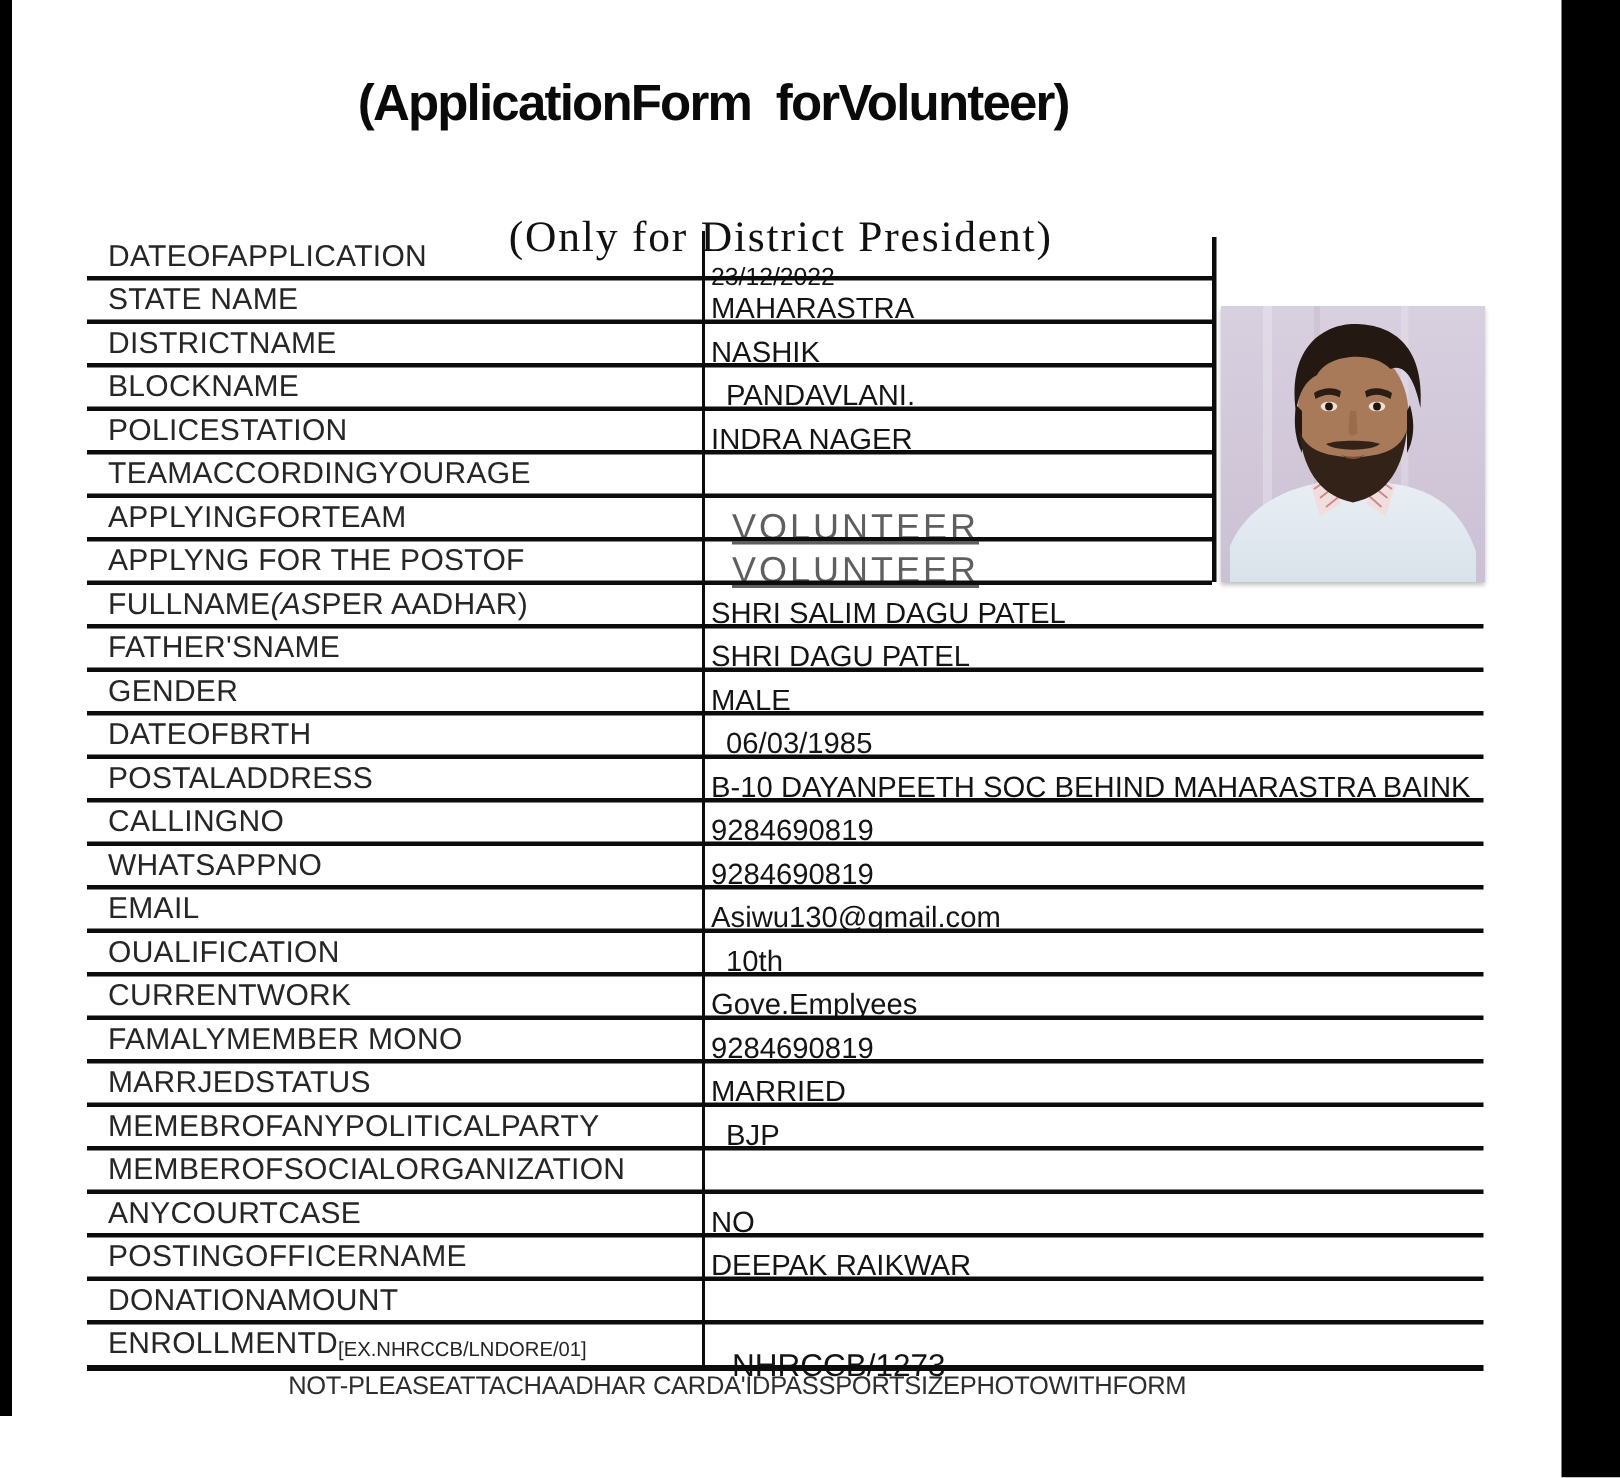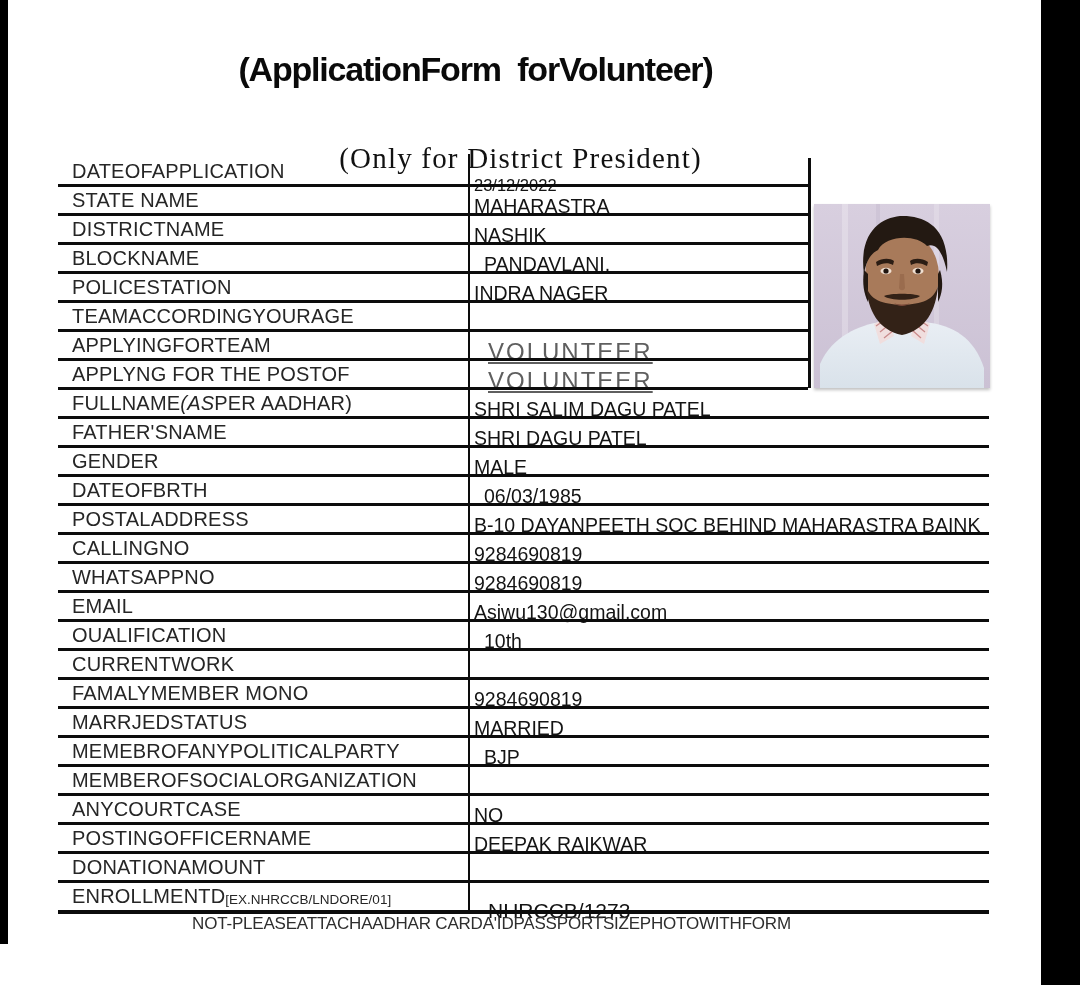--- a/index.html
+++ b/index.html
@@ -193,20 +193,21 @@
       <div class="label-cell">
         <span>OUALIFICATION</span>
       </div>
       <div class="value-cell pad">10th</div>
       <div class="hline wide"></div>
     </div>
     <div class="row">
       <div class="label-cell">
         <span>CURRENTWORK</span>
       </div>
+      <div class="value-cell">Gove.Emplyees</div>
       <div class="hline wide"></div>
     </div>
     <div class="row">
       <div class="label-cell">
         <span>FAMALYMEMBER MONO</span>
       </div>
       <div class="value-cell">9284690819</div>
       <div class="hline wide"></div>
     </div>
     <div class="row">

